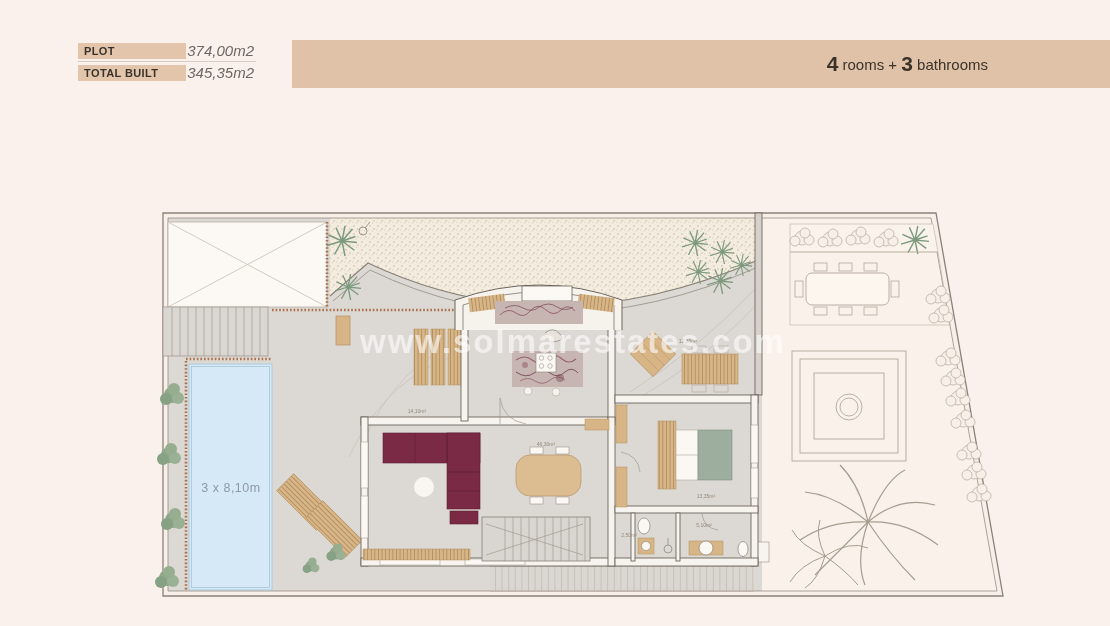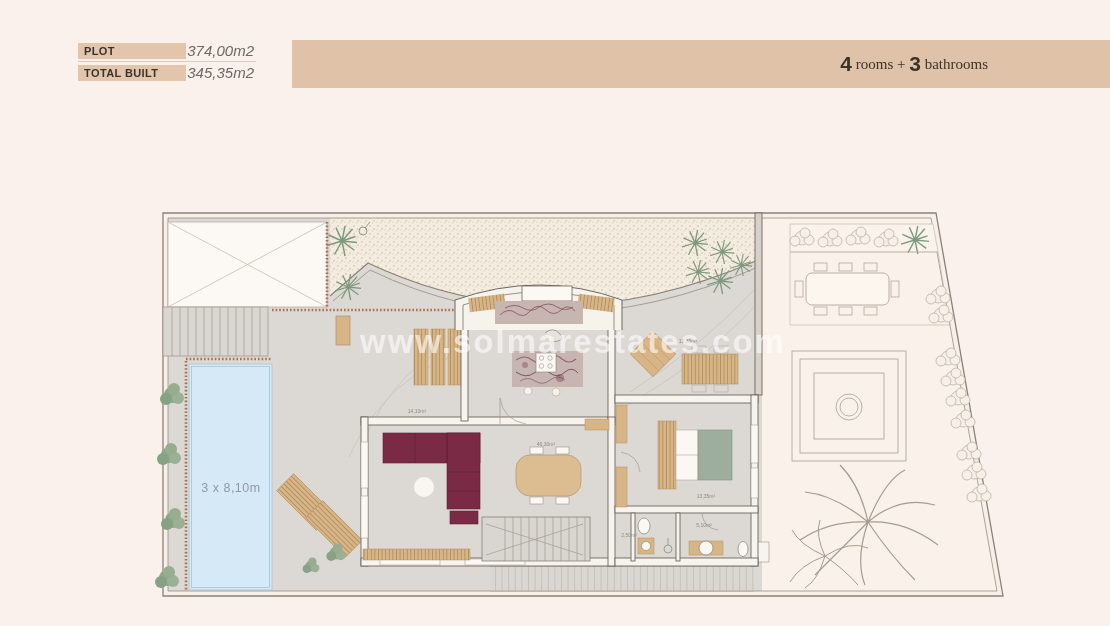--- a/index.html
+++ b/index.html
@@ -11,21 +11,21 @@
   .srow:last-child{border-bottom:none;}
   .slabel{width:108px;font-size:11px;font-weight:bold;letter-spacing:.4px;color:#3a332b;
           padding:2px 0 2px 6px;box-sizing:border-box;white-space:nowrap;}
   .srow.hl .slabel{background:#e3c5ab;}
   .svalue{flex:1;text-align:right;font-size:15px;color:#6f6760;padding-right:2px;white-space:nowrap;font-style:italic;}
   
   #band{position:absolute;left:292px;top:40px;right:0;height:48px;background:#e0c2a9;
         display:flex;align-items:center;justify-content:flex-end;padding-right:122px;box-sizing:border-box;}
   #band span{white-space:pre;color:#3b332a;}
   .band-num{font-size:21px;font-weight:bold;}
-  .band-word{font-size:15px;font-family:Liberation Serif, serif;}
+  .band-word{font-size:15px;}
   
   #plan{position:absolute;left:0;top:0;}
   text{font-family:"Liberation Sans",sans-serif;}
   .roomlbl{font-size:5px;fill:#95897c;text-anchor:middle;}
 </style>
 </head>
 <body>
 
 <div id="page">
 

